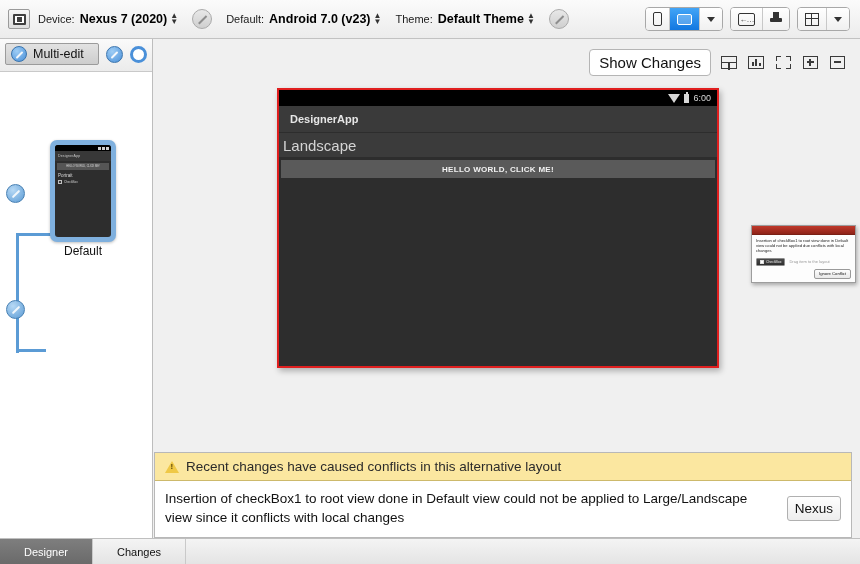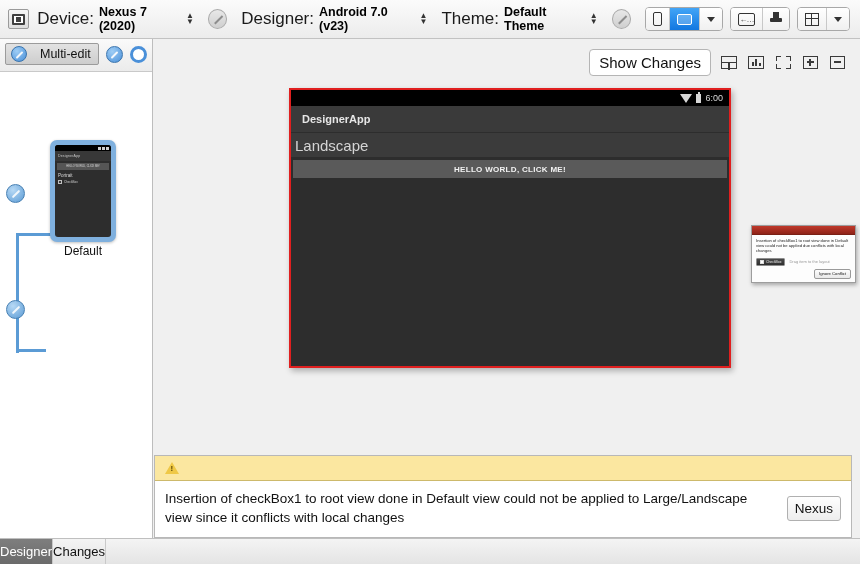--- a/index.html
+++ b/index.html
@@ -41,21 +41,21 @@
     border-radius: 1px;
     background: #fff;
     position: relative;
   }
   .dev-glyph::after {
     content: ""; position: absolute;
     left: 2px; top: 1px; right: 2px; bottom: 1px;
     background: #3f3f3f;
   }
   .tb-label {
-    font-size: 17px; color: #1a1a1a;
+    font-size: 11px; color: #1a1a1a;
     margin-right: 5px;
   }
   .tb-value {
     font-size: 12.5px; color: #000; font-weight: bold;
     margin-right: 3px;
   }
   .spin {
     display: inline-flex; flex-direction: column;
     line-height: 0; margin-right: 14px; position: relative; top: 0px;
   }
@@ -152,21 +152,21 @@
     width: 13px; height: 13px; position: relative; flex: none;
   }
   .plus-icon::before, .plus-icon::after {
     content:""; position:absolute; background:#3f9e3f; border:0;
   }
   .plus-icon::before { left: 0; top: 4px; width: 13px; height: 5px; }
   .plus-icon::after  { left: 4px; top: 0; width: 5px; height: 13px; }
   .sb-row2 { display: flex; align-items: center; gap: 7px; }
   .multi-edit {
     flex: 1;
-    display: flex; align-items: center; gap: 13px;
+    display: flex; align-items: center; gap: 6px;
     background: linear-gradient(180deg,#e2e2e2,#cdcdcd);
     border: 1px solid #9b9b9b;
     border-radius: 2px;
     padding: 2px 5px;
     font-size: 12.5px; color: #111;
   }
   .pen-circle {
     width: 16px; height: 16px; border-radius: 50%;
     background: radial-gradient(circle at 35% 30%, #9ecdf5, #4a90d9);
     border: 1px solid #3a74ad; position: relative; flex:none;
@@ -288,21 +288,21 @@
   .ic-full i:nth-child(4){ right:0; bottom:0; border-left:0; border-top:0;}
   .ic-pm { width:15px; height:13px; border:1.6px solid #3a3a3a; position:relative; }
   .ic-pm::after { content:""; position:absolute; left:3px; top:4.7px; width:7px; height:1.6px; background:#3a3a3a; }
   .ic-pm.plus::before { content:""; position:absolute; left:5.7px; top:2px; width:1.6px; height:7px; background:#3a3a3a; }
 
   .canvas-area { flex: 1; position: relative; min-height: 0; }
 
   
   .preview {
     position: absolute;
-    left: 136px; top: 3px;
+    left: 124px; top: 3px;
     width: 442px; height: 280px;
     border: 2px solid #e01f1f;
     background: #2d2d2d;
     box-shadow: 2px 3px 6px rgba(0,0,0,0.28);
     display: flex; flex-direction: column;
   }
   .pv-statusbar {
     height: 16px; background: #000;
     display: flex; align-items: center; justify-content: flex-end;
     padding-right: 6px; gap: 4px;
@@ -406,21 +406,21 @@
 
   
   .bottom-tabs {
     height: 26px; min-height: 26px;
     background: linear-gradient(180deg,#f4f4f4,#e4e4e4);
     border-top: 1px solid #bfbfbf;
     display: flex; align-items: stretch;
   }
   .btab {
     display: flex; align-items: center;
-    padding: 0 0; font-size: 13px; color: #111;
+    padding: 0 24px; font-size: 11px; color: #111;
     border-right: 1px solid #c9c9c9;
   }
   .btab.active {
     background: linear-gradient(180deg,#7e7e7e,#6a6a6a);
     color: #ffffff;
   }
 </style>
 </head>
 <body>
 
@@ -432,21 +432,21 @@
     </div>
     <span class="tb-label">Device:</span>
     <span class="tb-value">Nexus 7 (2020)</span>
     <span class="spin">
         <span>▲</span>
         <span>▼</span>
       </span>
 
     <div class="circ-btn"></div>
 
-    <span class="tb-label">Designer:</span>
+    <span class="tb-label">Default:</span>
     <span class="tb-value">Android 7.0 (v23)</span>
     <span class="spin">
         <span>▲</span>
         <span>▼</span>
       </span>
 
     <span class="tb-label">Theme:</span>
     <span class="tb-value">Default Theme</span>
     <span class="spin">
         <span>▲</span>
@@ -591,20 +591,21 @@
           </div>
           <div class="cp-footer">
             <span class="cp-btn">Ignore Conflict</span>
           </div>
         </div>
       </div>
 
       <div class="notif">
         <div class="notif-head">
           <span class="warn-sm"></span>
+          <span>Recent changes have caused conflicts in this alternative layout</span>
         </div>
         <div class="notif-body">
           <div class="notif-text">Insertion of checkBox1 to root view done in Default view could not be applied to Large/Landscape view since it conflicts with local changes</div>
           <div class="ignore-btn">Nexus</div>
         </div>
       </div>
     </div>
   </div>
 
   <div class="bottom-tabs">

